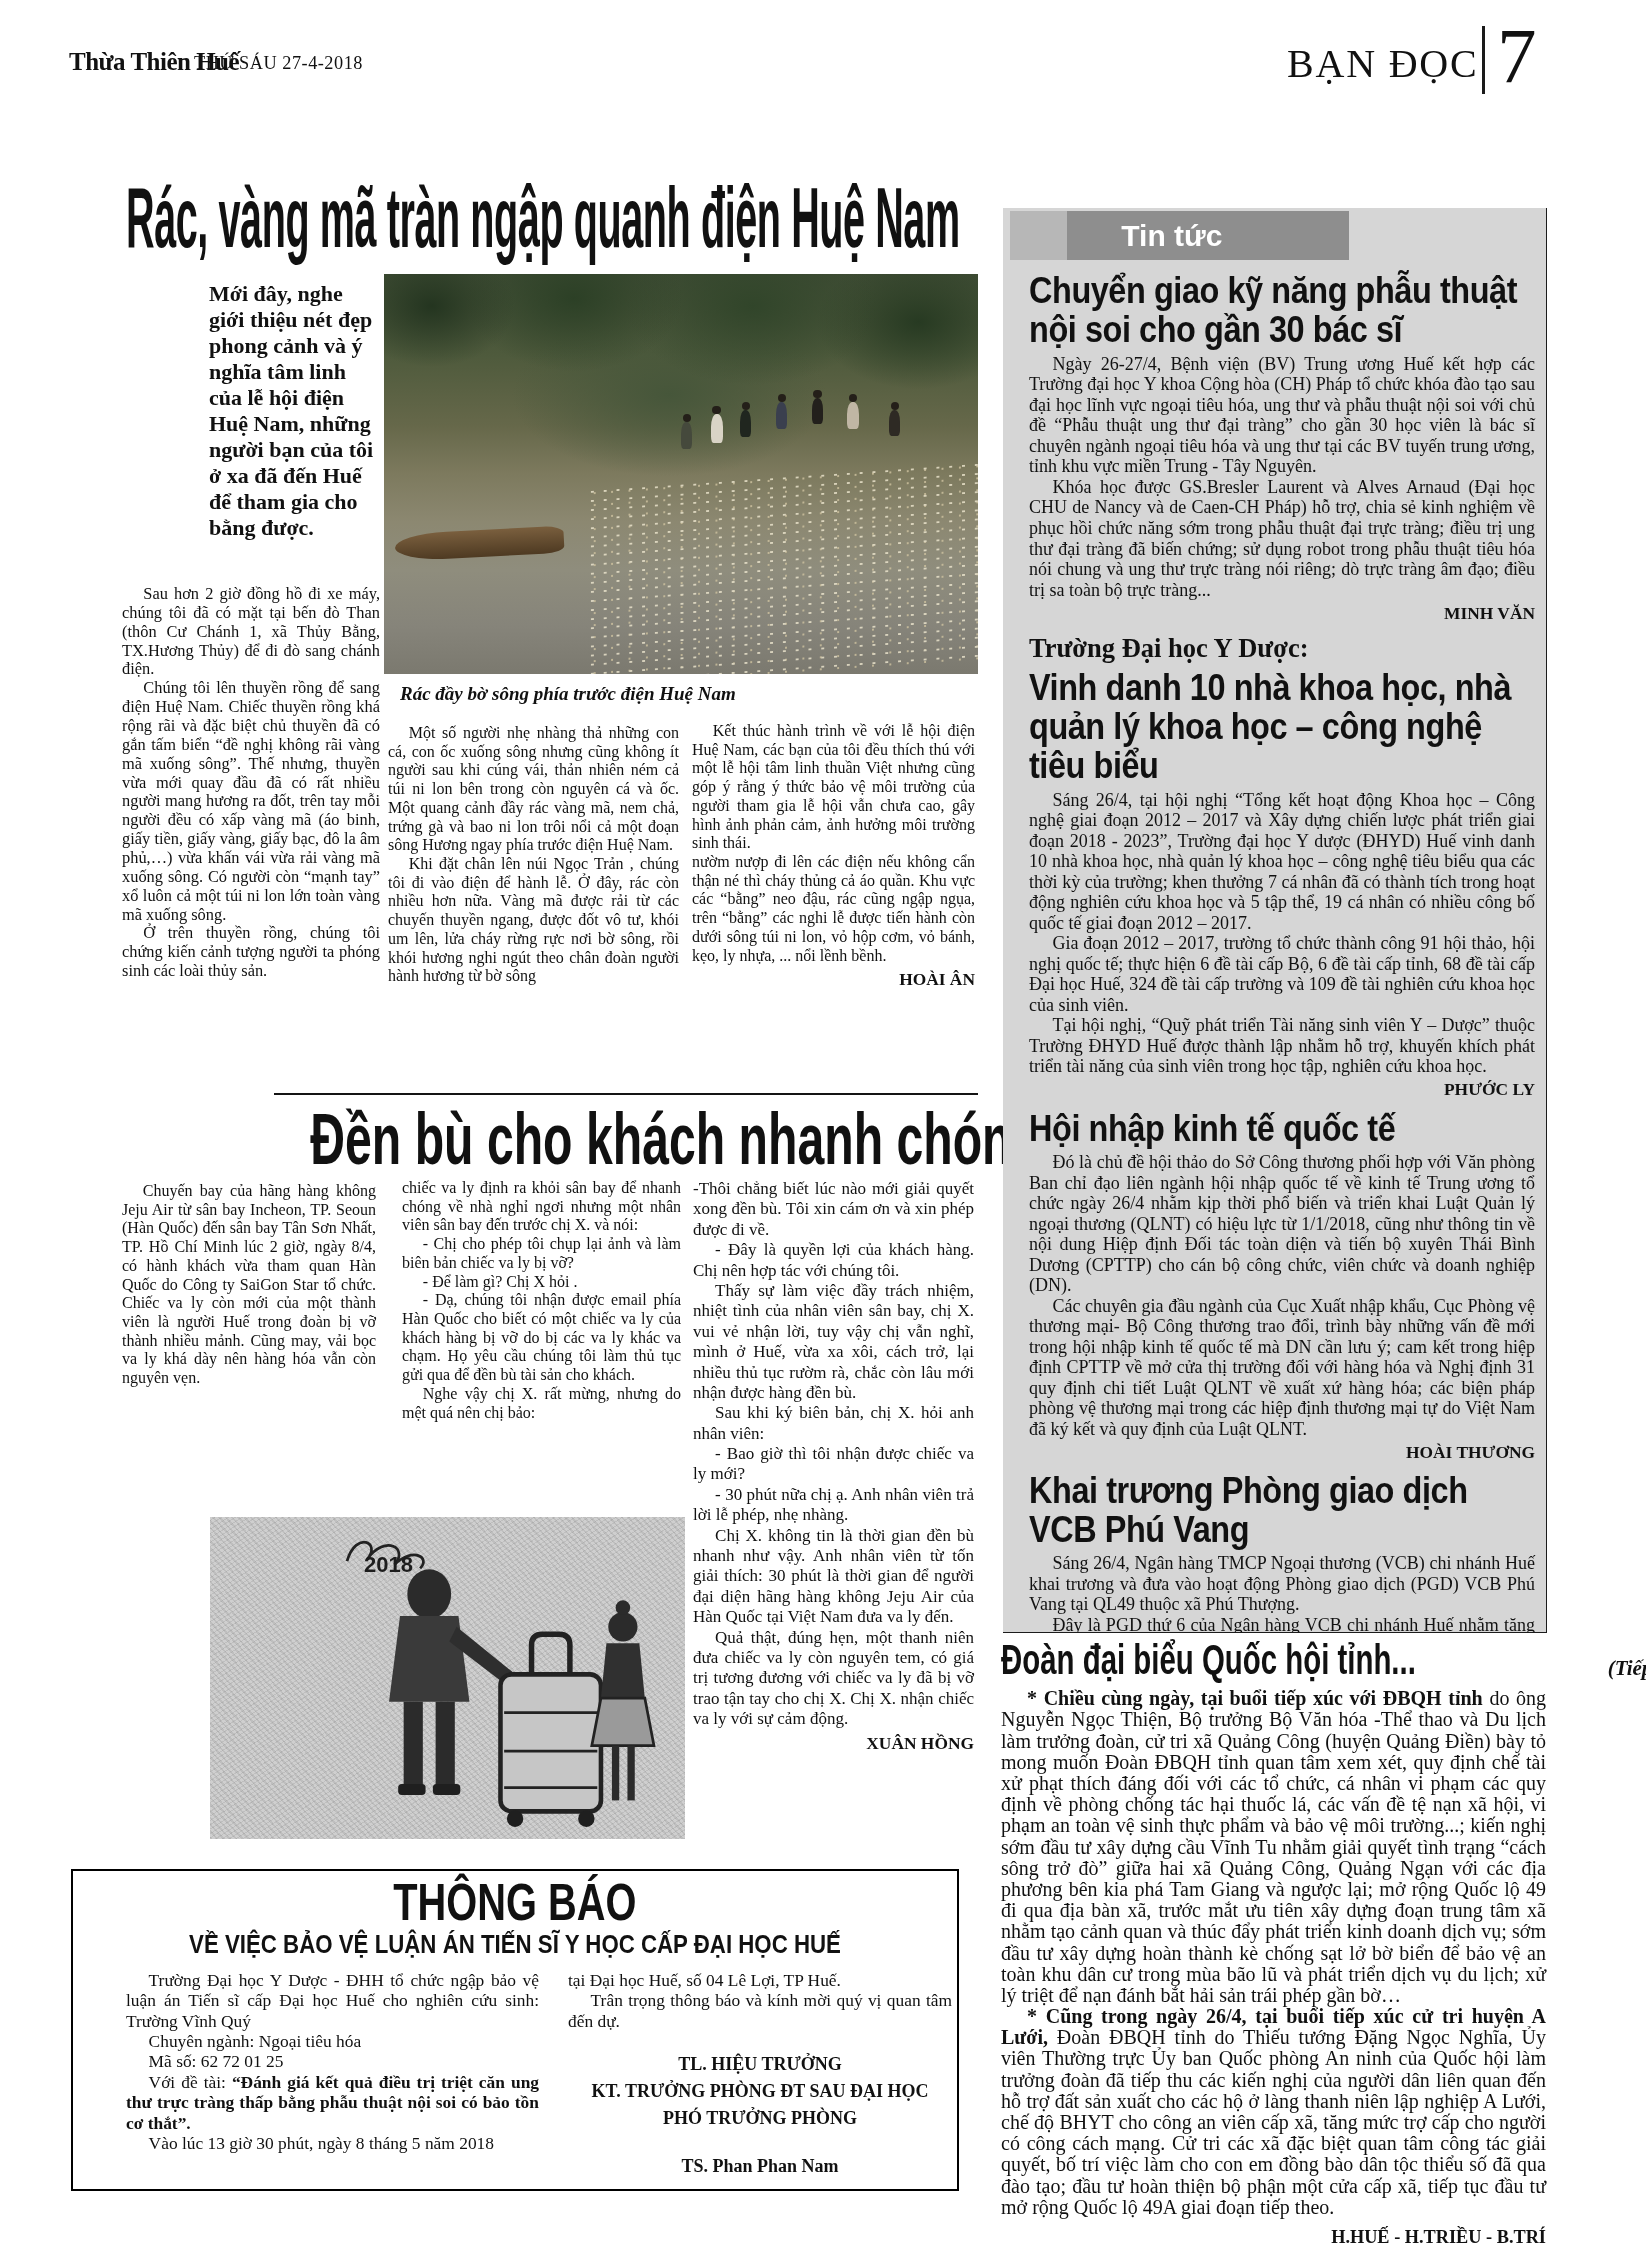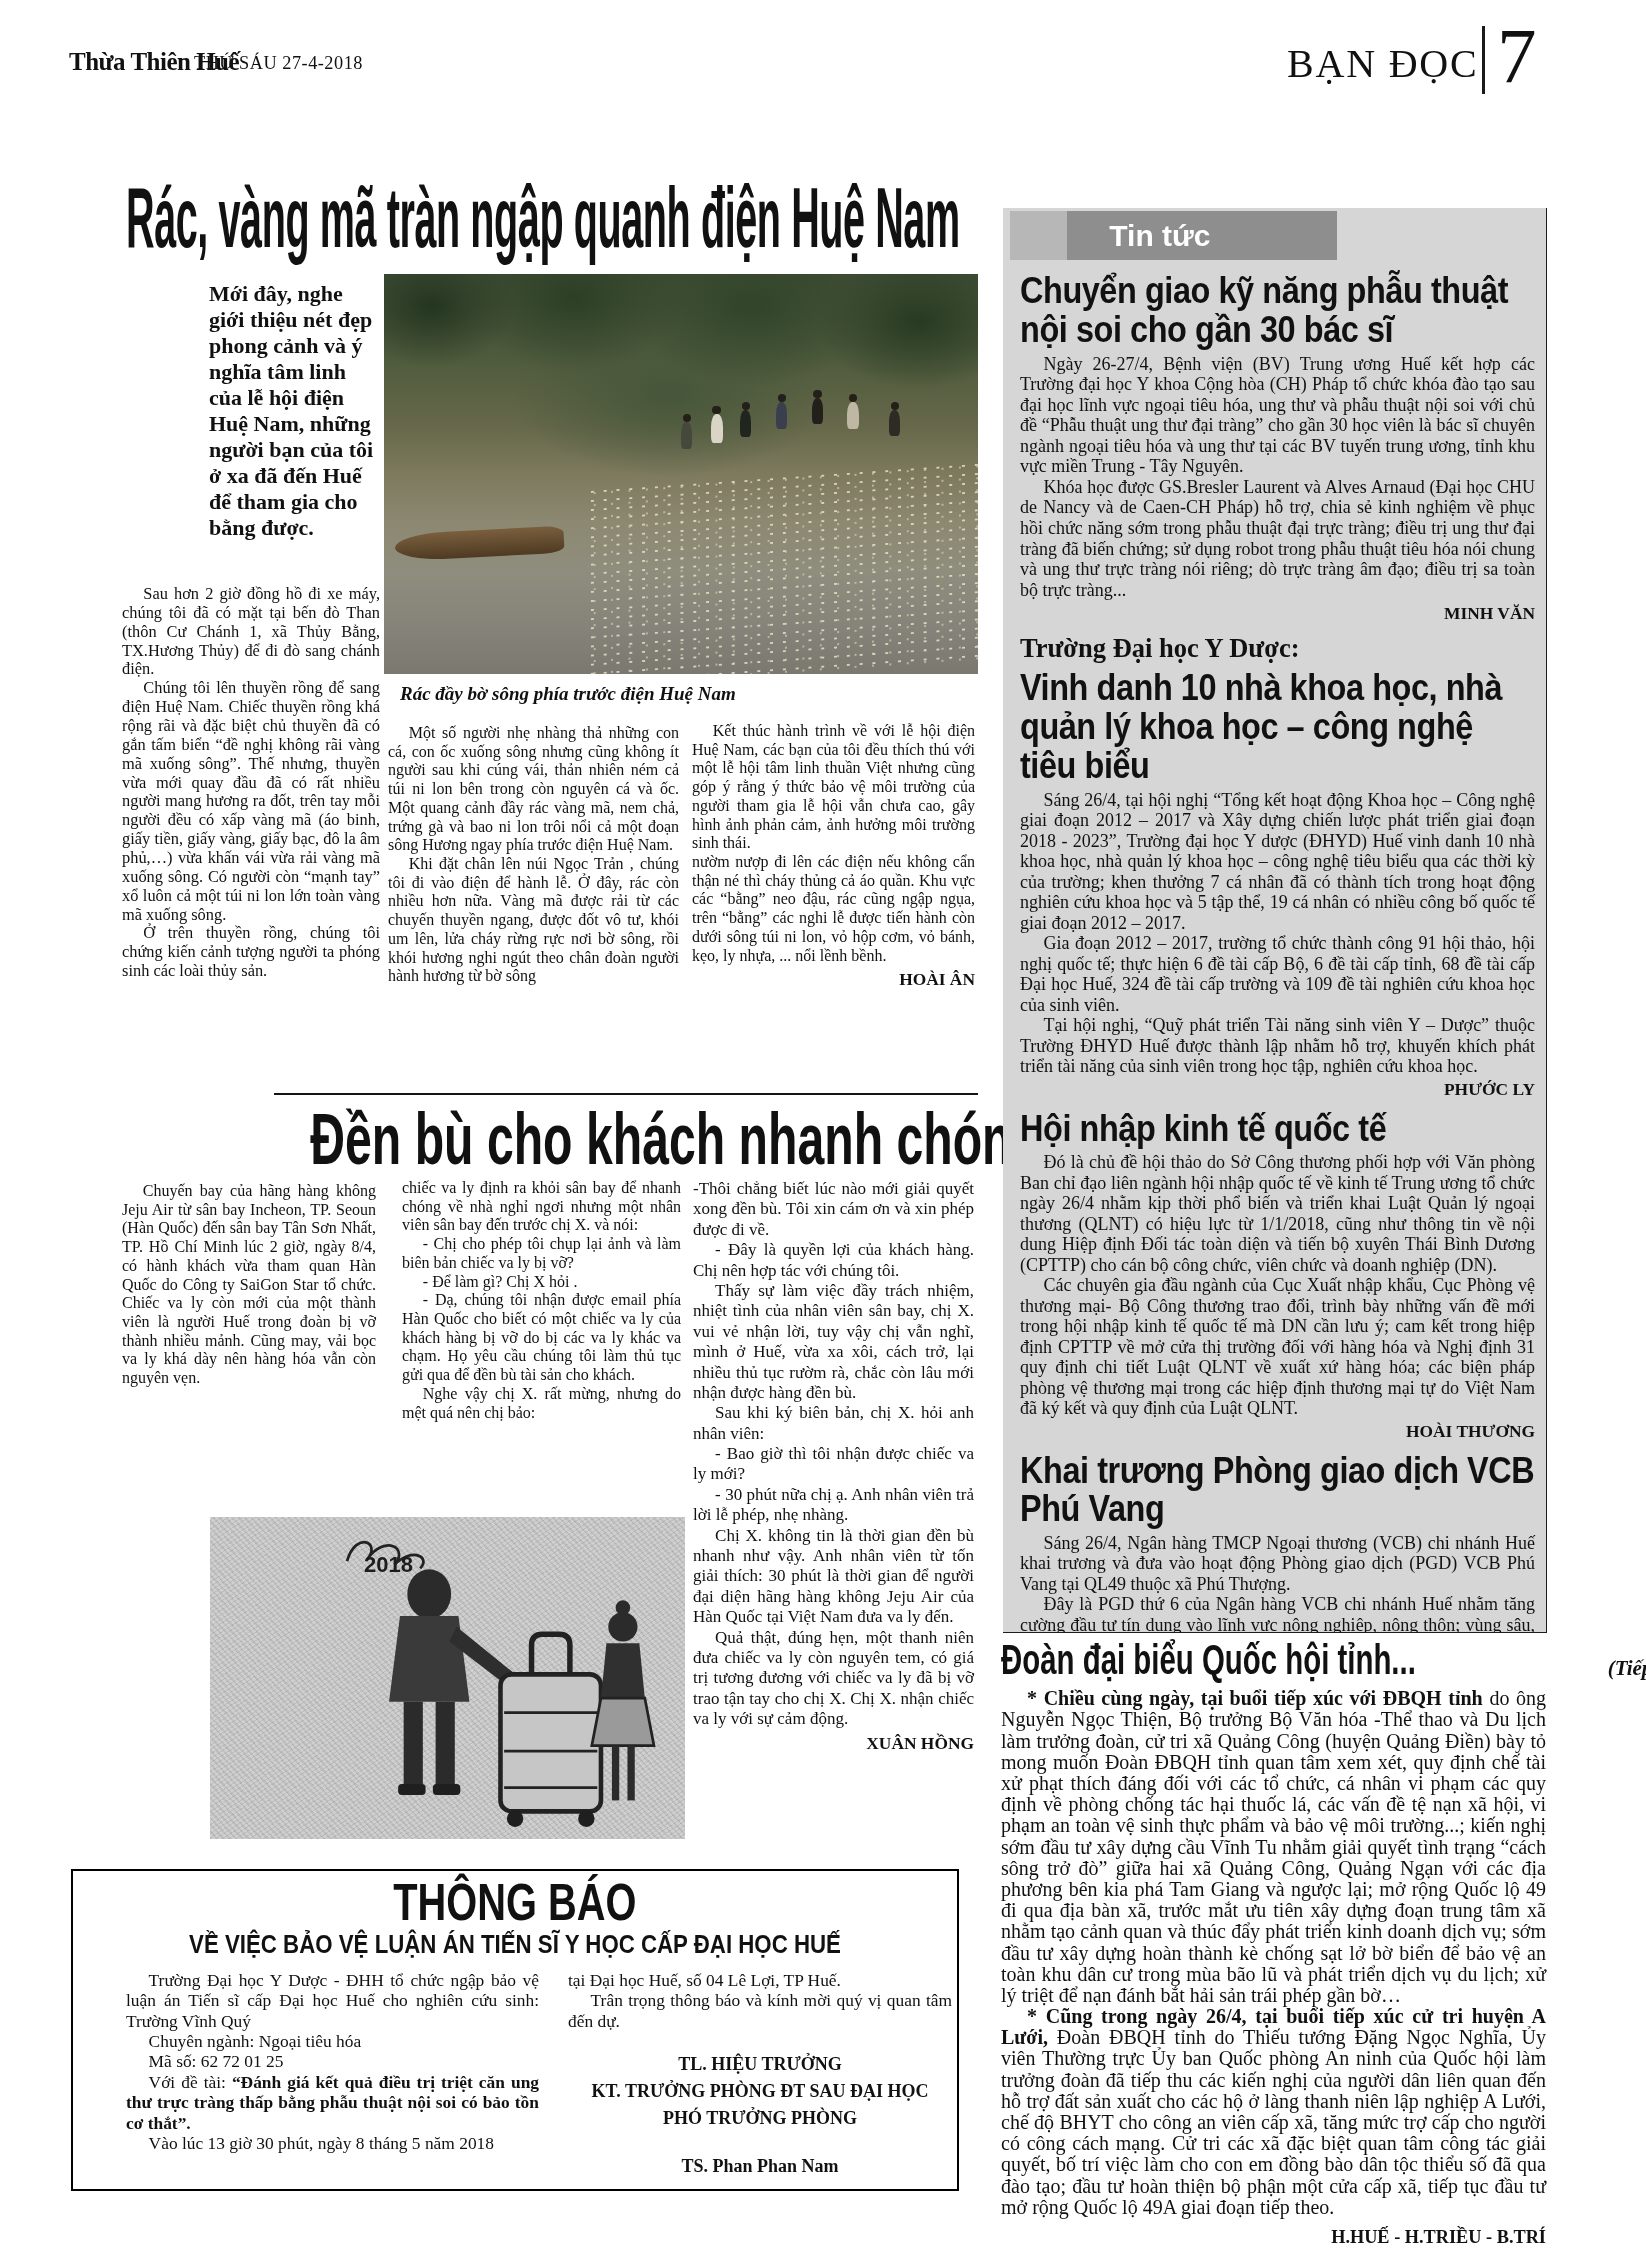--- a/index.html
+++ b/index.html
@@ -64,22 +64,22 @@
       repeating-linear-gradient(-33deg, rgba(70,70,70,.12) 0 0.9px, rgba(0,0,0,0) 0.9px 3.7px),
       #cfcfcf;}
   .illu-year{position:absolute;left:154px;top:35px;font-family:"Liberation Sans",sans-serif;
     font-weight:bold;font-size:22px;color:#1d1d1d;}
   
   .panel{position:absolute;left:1003px;top:208px;width:543px;height:1424px;background:#d6d6d6;
     border-right:1.8px solid #1c1c1c;border-bottom:1.8px solid #1c1c1c;overflow:hidden;}
   .tt-row{position:relative;height:49px;margin:2.7px 0 12.8px 7.3px;}
   .tt-sq{position:absolute;left:0;top:0;width:57px;height:49px;background:#b7b7b7;}
   .tt-bar{position:absolute;left:57px;top:0;width:228px;height:49px;background:#8e8e8e;color:#fff;
-    font-family:"Liberation Sans",sans-serif;font-weight:bold;font-size:30px;line-height:49px;padding-left:42px;}
-  .sb-art{padding:0 11px 0 17px;}
+    font-family:"Liberation Sans",sans-serif;font-weight:bold;font-size:30px;line-height:49px;padding-left:54px;}
+  .sb-art{padding:0 11px 0 26px;}
   .sh{font-family:"Liberation Sans",sans-serif;font-weight:bold;font-size:37px;line-height:1.05;
       letter-spacing:-0.5px;width:114%;transform:scaleX(0.877);transform-origin:left top;margin:5.5px 0 3.7px;}
   .kicker{font-weight:bold;font-size:26.5px;margin:9.1px 0 0;}
   .sb-art p.bp{font-size:18px;line-height:1.14;}
   .sb-by{text-align:right;font-weight:bold;font-size:17.4px;margin:2.7px 0 9.1px;}
   .cont{position:absolute;left:1001px;top:1639px;width:545px;}
   .cont-head{display:flex;align-items:flex-end;gap:14px;margin-bottom:7.3px;}
   .cont-h{font-size:42px;line-height:1;transform:scaleX(0.70);}
   .cont-note{font-style:italic;font-weight:bold;font-size:21px;white-space:nowrap;}
   .cont p.bp{font-size:20px;line-height:1.06;}

